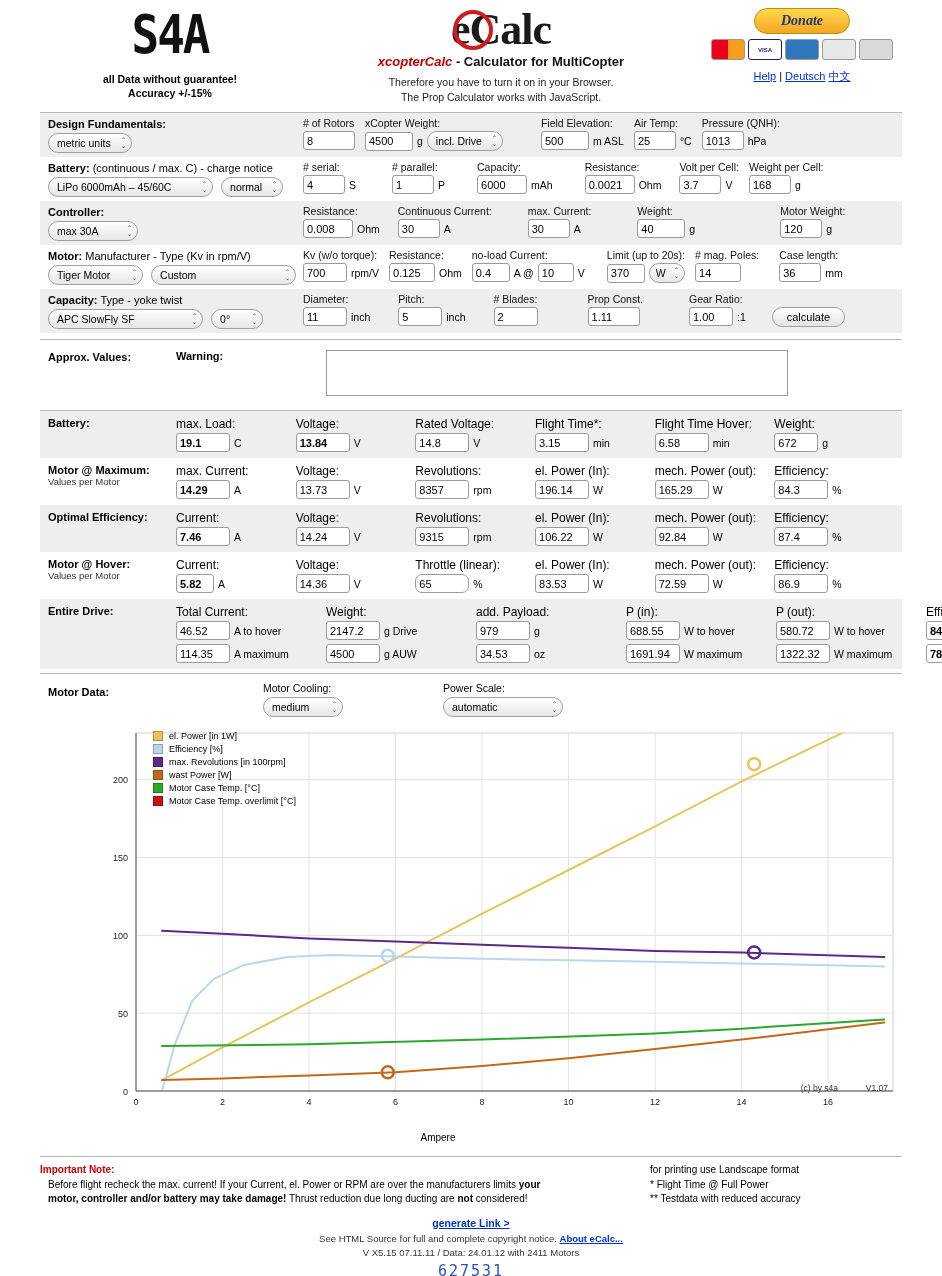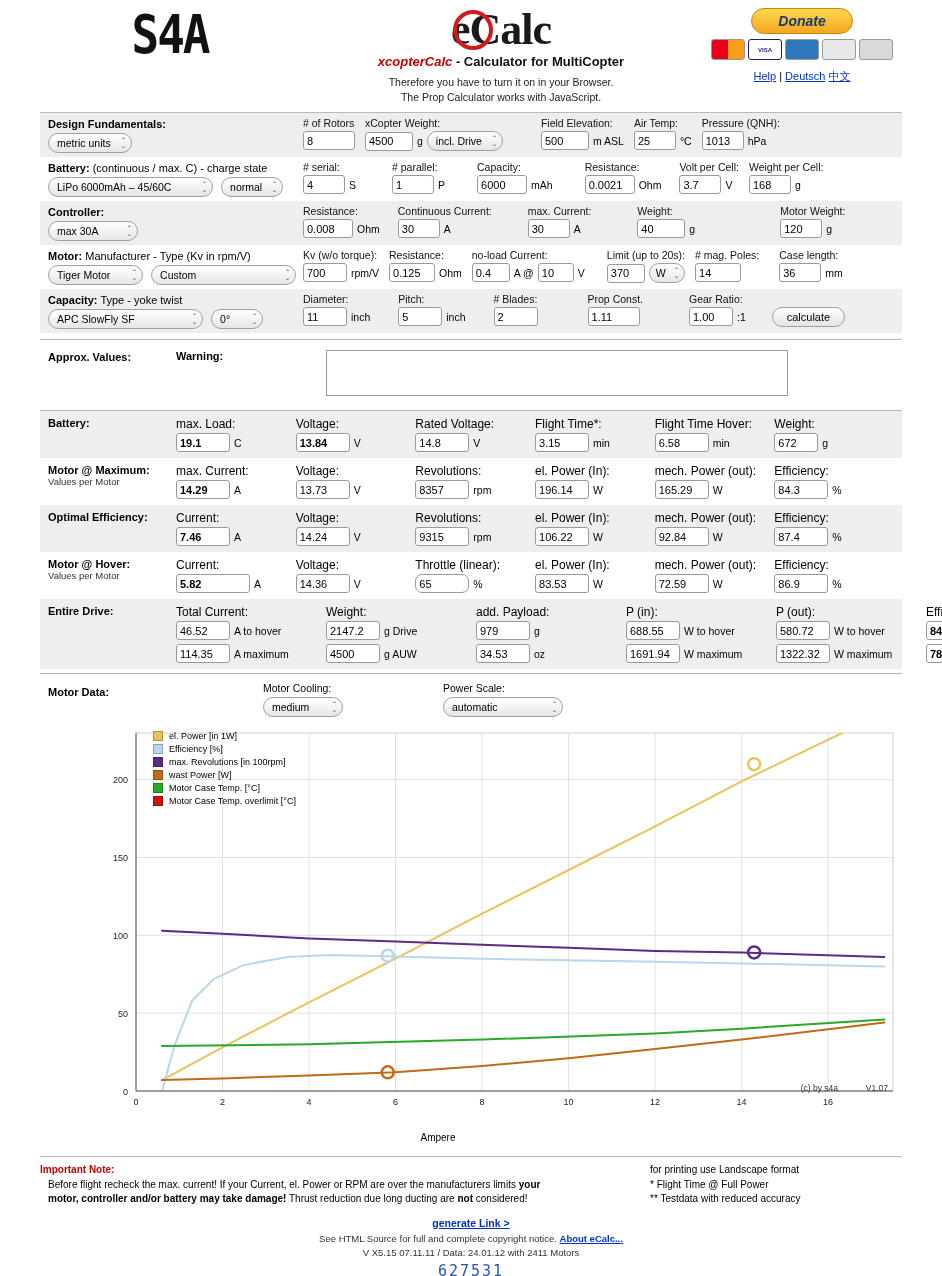--- a/index.html
+++ b/index.html
@@ -51,21 +51,21 @@
   .donate {
     display: inline-block;
     background: linear-gradient(#ffd84d, #f5a623);
     border: 1px solid #c08a12;
     border-radius: 14px;
     color: #1a3a6b;
     font-size: 14px;
     font-weight: bold;
     font-style: italic;
     padding: 4px 26px;
-    font-family: Liberation Sans, sans-serif;
+    font-family: Liberation Serif, serif;
   }
   .cards { margin-top: 5px; display: flex; justify-content: center; gap: 3px; }
   .card { width: 34px; height: 21px; border: 1px solid #999; border-radius: 3px; font-size: 6px; color: #fff; display: flex; align-items: center; justify-content: center; font-weight: bold; }
   .c-mc { background: linear-gradient(90deg,#eb001b 50%,#f79e1b 50%); }
   .c-visa { background: #fff; color: #1a1f71; border-color: #1a1f71; }
   .c-amex { background: #2e77bb; }
   .c-disc { background: #e8e8e8; color: #333; }
   .c-bank { background: #d9d9d9; color: #333; }
   .hdr-links { margin-top: 9px; font-size: 11px; }
   .hdr-links a { color: #0033cc; }
@@ -184,20 +184,24 @@
   }
 </style>
 </head>
 <body>
 
 <div class="page">
 
   <div class="header">
     <div class="hdr-left">
       <div class="s4a-logo">S4A</div>
+      <div class="note">
+        <div>all Data without guarantee!</div>
+        <div>Accuracy +/-15%</div>
+      </div>
     </div>
 
     <div class="hdr-mid">
       <div class="ecalc-wrap">
         <span class="ring"></span>
         <span class="ecalc">eCalc</span>
       </div>
       <div class="tagline">
         <span class="red">xcopterCalc</span><span class="blk"> - Calculator for MultiCopter</span>
       </div>
@@ -269,21 +273,21 @@
         <div class="cap">Pressure (QNH):</div>
         <div class="ctl">
           <input class="tb" style="width: 42px;" value="1013">
           <span class="unit">hPa</span>
         </div>
       </div>
     </div>
 
     <div class="row plain">
       <div class="lbl-col">
-        <b>Battery:</b><span> (continuous / max. C) - charge state</span><br>
+        <b>Battery:</b><span> (continuous / max. C) - charge notice</span><br>
         <span class="selbox" style="margin-top:3px;width:165px">
             <span>LiPo 6000mAh – 45/60C</span>
           </span>
         <span class="selbox" style="margin-top:3px;margin-left:5px">
             <span>normal</span>
           </span>
       </div>
       <div class="fld">
         <div class="cap"># serial:</div>
         <div class="ctl">
@@ -638,21 +642,21 @@
     </div>
 
     <div class="res-row plain">
       <div class="res-lbl">
         <b>Motor @ Hover:</b>
         <span class="small">Values per Motor</span>
       </div>
       <div class="res-f">
         <div class="cap">Current:</div>
         <div class="ctl">
-            <input class="tb bold" style="width: 74px;" value="5.82">
+            <input class="tb bold" style="width: 38px;" value="5.82">
             <span class="unit">A</span>
           </div>
       </div>
       <div class="res-f">
         <div class="cap">Voltage:</div>
         <div class="ctl">
             <input class="tb" style="width: 54px;" value="14.36">
             <span class="unit">V</span>
           </div>
       </div>

